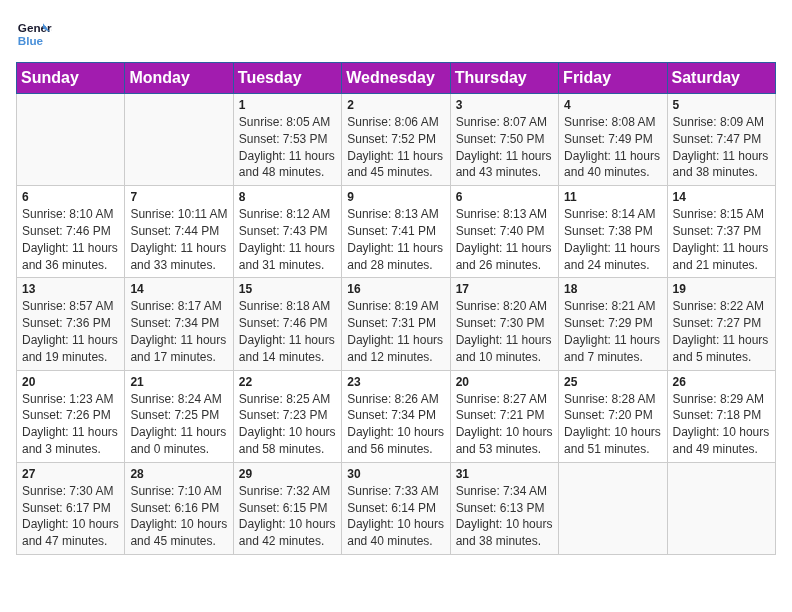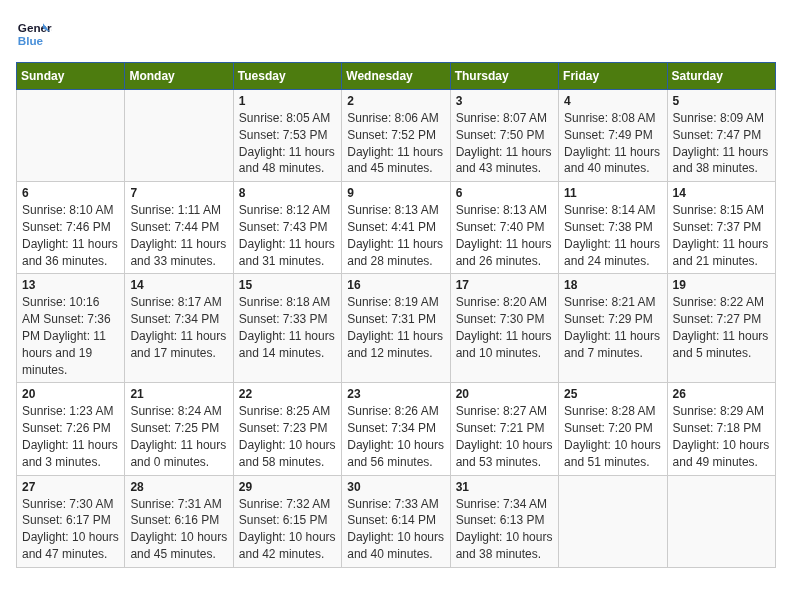--- a/index.html
+++ b/index.html
@@ -37,23 +37,23 @@
     .location {
       font-size: 16px;
       color: #555;
     }
     table {
       width: 100%;
       border-collapse: collapse;
       table-layout: fixed;
     }
     thead tr th {
-      background-color: #4d7c0f;
+      background-color: #a21caf;
       color: #fff;
-      font-size: 12px;
+      font-size: 16px;
       font-weight: bold;
       padding: 6px 4px;
       text-align: left;
       border: 1px solid #2a5da0;
     }
     tbody tr td {
       vertical-align: top;
       border: 1px solid #ccc;
       padding: 4px 5px;
       font-size: 10px;
@@ -153,34 +153,34 @@
       </tr>
       <tr>
         <td>
           <span class="day-num">6</span>
           <div class="day-info">Sunrise: 8:10 AM
 Sunset: 7:46 PM
 Daylight: 11 hours and 36 minutes.</div>
         </td>
         <td>
           <span class="day-num">7</span>
-          <div class="day-info">Sunrise: 1:11 AM
+          <div class="day-info">Sunrise: 10:11 AM
 Sunset: 7:44 PM
 Daylight: 11 hours and 33 minutes.</div>
         </td>
         <td>
           <span class="day-num">8</span>
           <div class="day-info">Sunrise: 8:12 AM
 Sunset: 7:43 PM
 Daylight: 11 hours and 31 minutes.</div>
         </td>
         <td>
           <span class="day-num">9</span>
           <div class="day-info">Sunrise: 8:13 AM
-Sunset: 4:41 PM
+Sunset: 7:41 PM
 Daylight: 11 hours and 28 minutes.</div>
         </td>
         <td>
           <span class="day-num">6</span>
           <div class="day-info">Sunrise: 8:13 AM
 Sunset: 7:40 PM
 Daylight: 11 hours and 26 minutes.</div>
         </td>
         <td>
           <span class="day-num">11</span>
@@ -191,34 +191,34 @@
         <td>
           <span class="day-num">14</span>
           <div class="day-info">Sunrise: 8:15 AM
 Sunset: 7:37 PM
 Daylight: 11 hours and 21 minutes.</div>
         </td>
       </tr>
       <tr>
         <td>
           <span class="day-num">13</span>
-          <div class="day-info">Sunrise: 10:16 AM
+          <div class="day-info">Sunrise: 8:57 AM
 Sunset: 7:36 PM
 Daylight: 11 hours and 19 minutes.</div>
         </td>
         <td>
           <span class="day-num">14</span>
           <div class="day-info">Sunrise: 8:17 AM
 Sunset: 7:34 PM
 Daylight: 11 hours and 17 minutes.</div>
         </td>
         <td>
           <span class="day-num">15</span>
           <div class="day-info">Sunrise: 8:18 AM
-Sunset: 7:33 PM
+Sunset: 7:46 PM
 Daylight: 11 hours and 14 minutes.</div>
         </td>
         <td>
           <span class="day-num">16</span>
           <div class="day-info">Sunrise: 8:19 AM
 Sunset: 7:31 PM
 Daylight: 11 hours and 12 minutes.</div>
         </td>
         <td>
           <span class="day-num">17</span>
@@ -285,21 +285,21 @@
       </tr>
       <tr>
         <td>
           <span class="day-num">27</span>
           <div class="day-info">Sunrise: 7:30 AM
 Sunset: 6:17 PM
 Daylight: 10 hours and 47 minutes.</div>
         </td>
         <td>
           <span class="day-num">28</span>
-          <div class="day-info">Sunrise: 7:31 AM
+          <div class="day-info">Sunrise: 7:10 AM
 Sunset: 6:16 PM
 Daylight: 10 hours and 45 minutes.</div>
         </td>
         <td>
           <span class="day-num">29</span>
           <div class="day-info">Sunrise: 7:32 AM
 Sunset: 6:15 PM
 Daylight: 10 hours and 42 minutes.</div>
         </td>
         <td>

